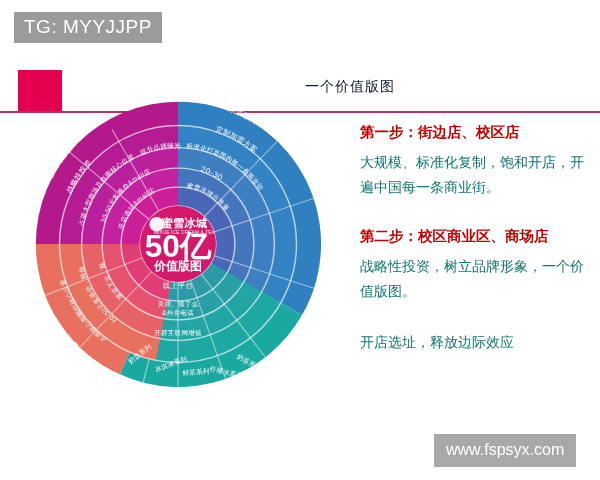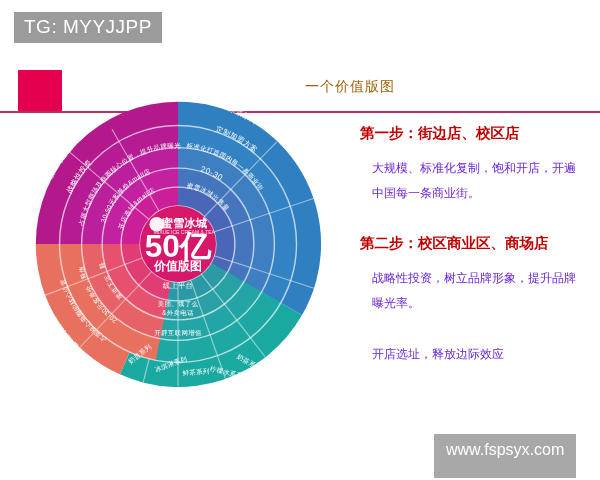--- a/index.html
+++ b/index.html
@@ -18,59 +18,59 @@
     font-size:19px;line-height:26px;
     padding:2px 10px 3px 10px;
     letter-spacing:.5px;
     white-space:nowrap;
   }
   
   .site-watermark{
     position:absolute;left:434px;top:434px;
     background:#a8a8a8;color:#ffffff;
     font-size:16px;line-height:26px;
-    padding:3px 12px 15px 12px;
+    padding:3px 12px 4px 12px;
     white-space:nowrap;
   }
 
   
   .accent-square{
     position:absolute;left:18px;top:70px;
     width:44px;height:42px;
     background:#e4004f;
   }
   
   .divider-line{
     position:absolute;left:0;top:111px;
     width:600px;height:2px;
     background:#b6306a;
   }
 
   
   .header-label{
     position:absolute;left:305px;top:78px;
-    font-size:14px;color:#a16207;
+    font-size:14px;color:#0f172a;
     letter-spacing:1px;white-space:nowrap;
   }
 
   
   .text-panel{
     position:absolute;left:360px;top:122px;
     width:232px;
   }
   .step-block{margin-bottom:26px;}
   .step-block:last-child{margin-bottom:0;}
   .step-title{
     color:#c00000;font-weight:bold;
     font-size:14.5px;line-height:22px;
-    margin:0 0 6px 0;white-space:nowrap;
+    margin:0 0 6px 0;white-space:nowrap;font-family:Liberation Mono, monospace;
   }
   .step-body{
-    color:#6d28d9;font-size:12px;line-height:25px;
-    margin:12px;
+    color:#0f766e;font-size:14px;line-height:25px;
+    margin:0;
   }
 
   
   .sunburst{
     position:absolute;left:20px;top:86px;
     width:316px;height:316px;
   }
   .sunburst svg{display:block;width:316px;height:316px;}
   .ring-label{
     font-family:"Liberation Sans","DejaVu Sans",sans-serif;
@@ -238,21 +238,21 @@
     </svg>
   </div>
 
   <div class="text-panel">
     <div class="step-block">
       <p class="step-title">第一步：街边店、校区店</p>
       <p class="step-body">大规模、标准化复制，饱和开店，开遍中国每一条商业街。</p>
     </div>
     <div class="step-block">
       <p class="step-title">第二步：校区商业区、商场店</p>
-      <p class="step-body">战略性投资，树立品牌形象，提升品牌曝光率。</p>
+      <p class="step-body">战略性投资，树立品牌形象，一个价值版图。</p>
     </div>
     <div class="step-block">
       <p class="step-body">开店选址，释放边际效应</p>
     </div>
   </div>
 
   <div class="site-watermark">www.fspsyx.com</div>
 
 </div>
 

